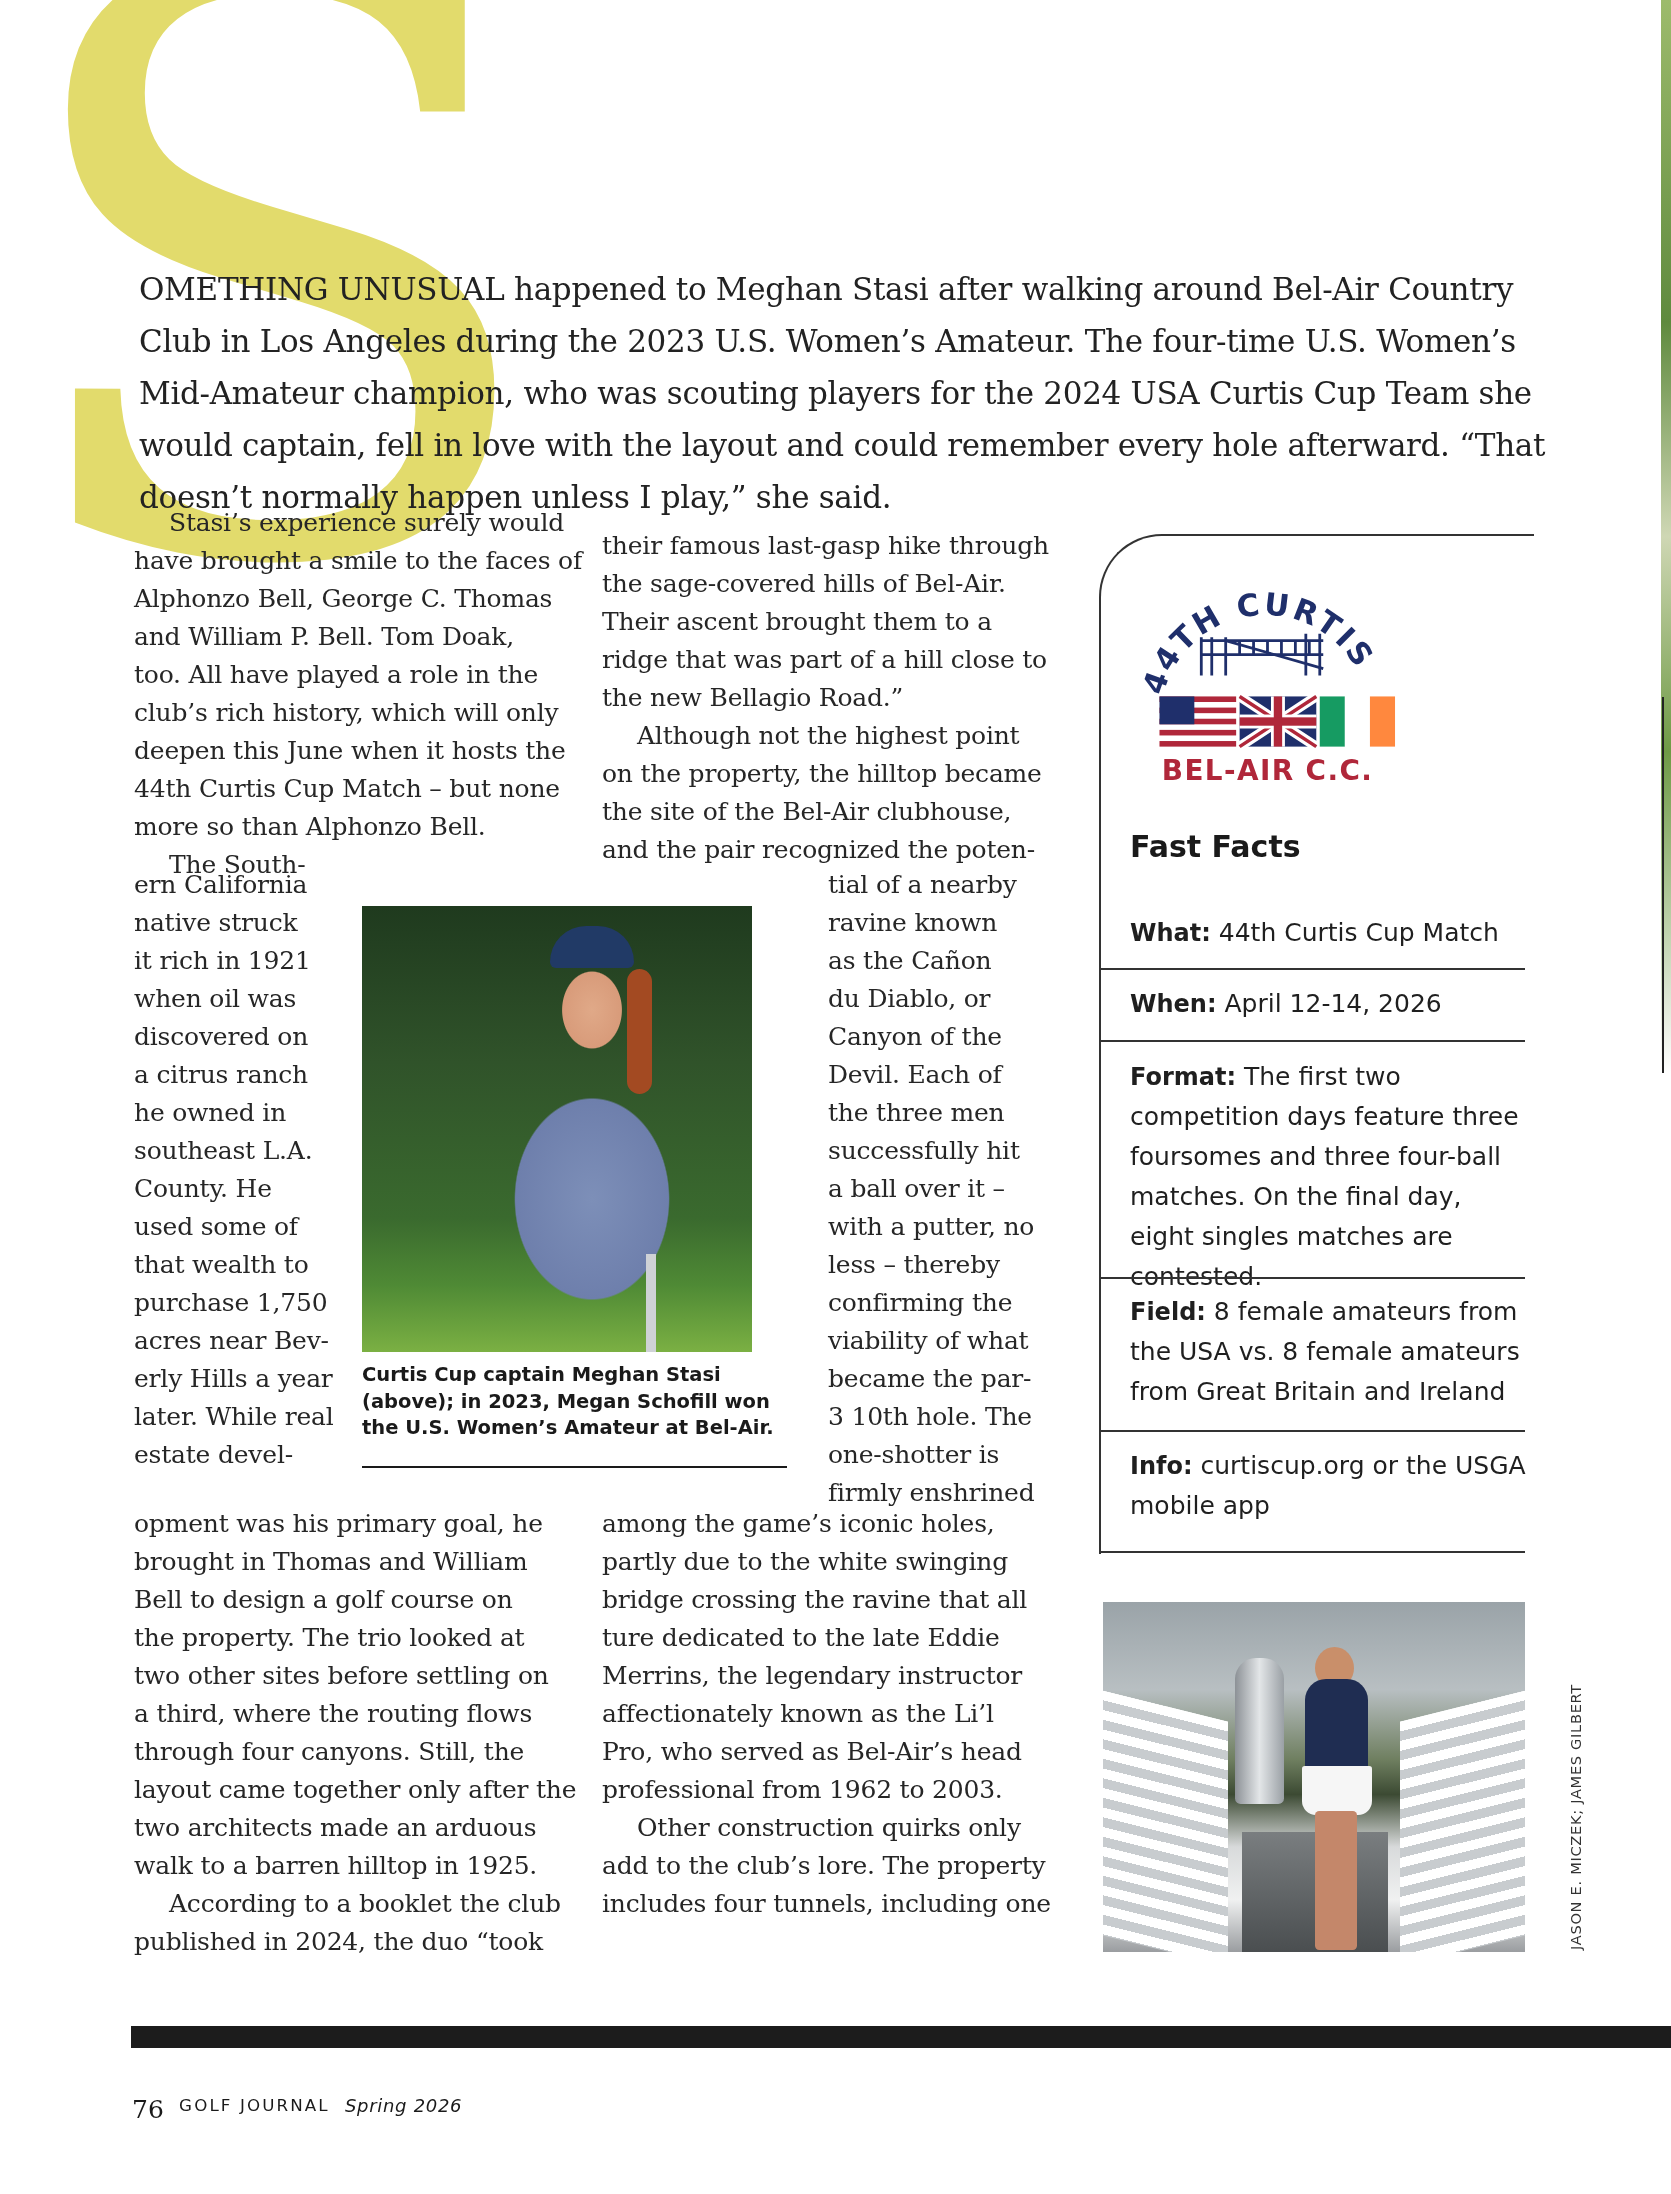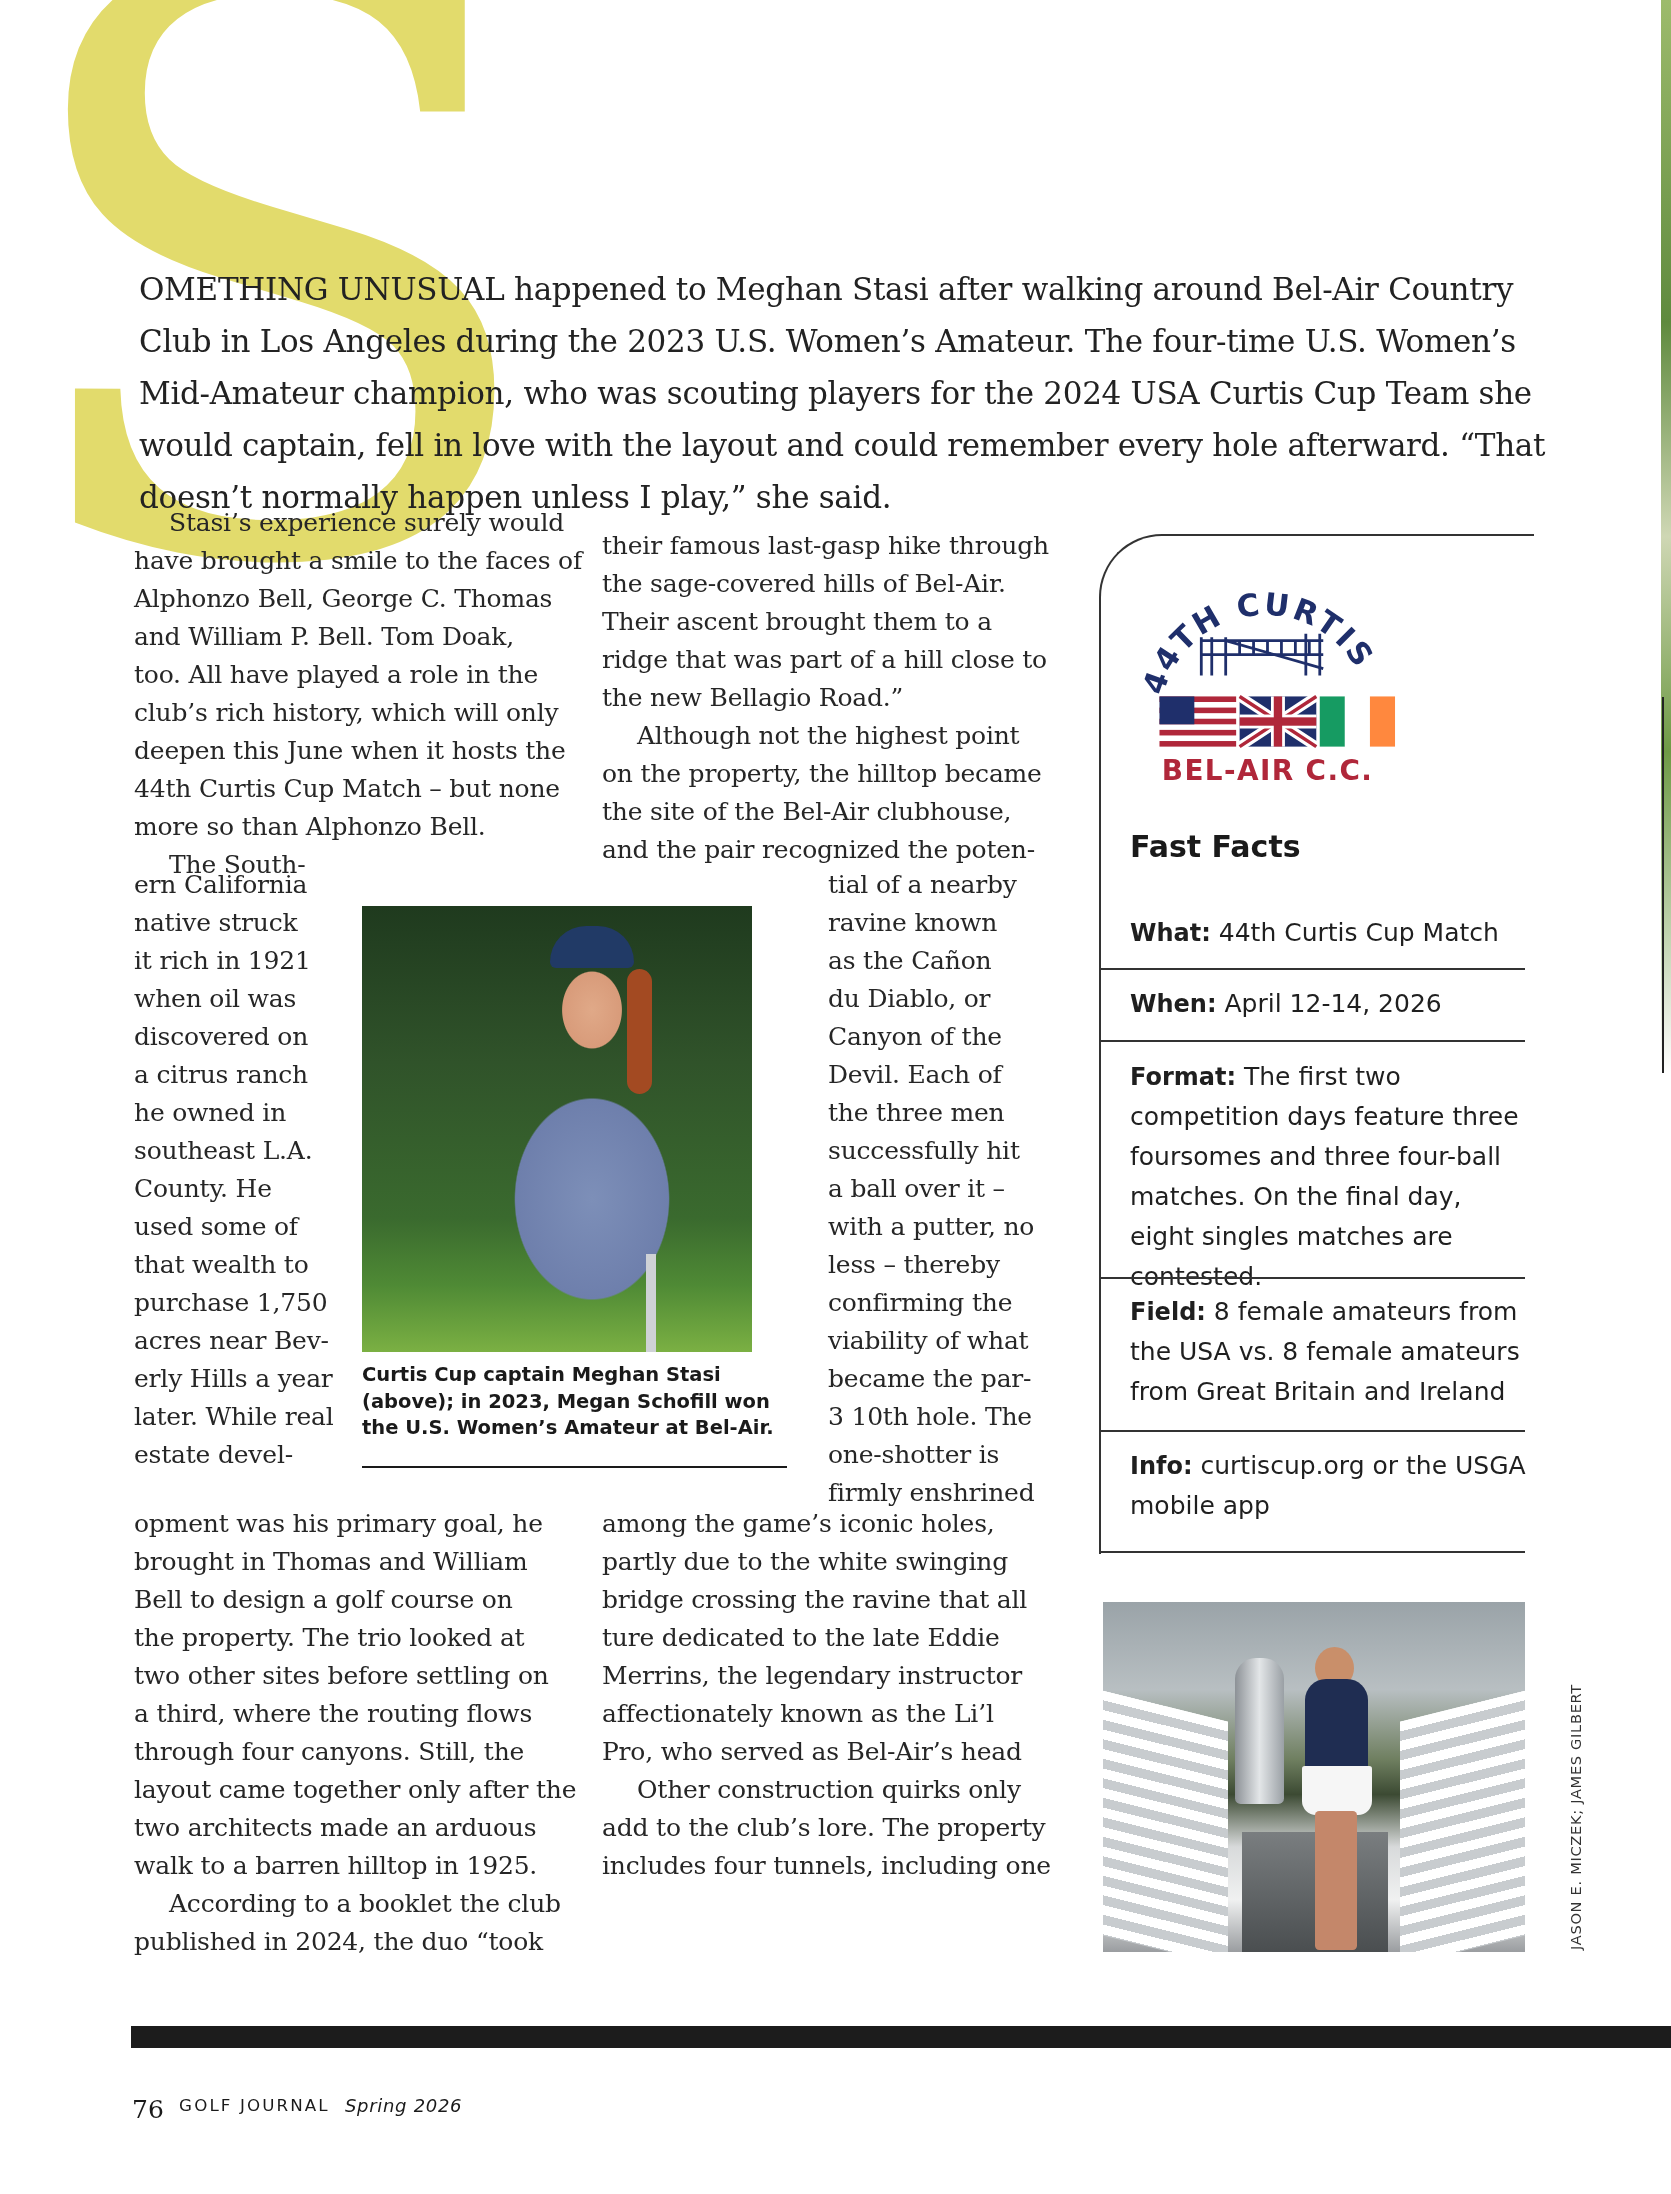--- a/index.html
+++ b/index.html
@@ -259,20 +259,21 @@
     <span class="ln">firmly enshrined</span>
   </div>
 <div id="col2c" class="col">
     <span class="ln">among the game’s iconic holes,</span>
     <span class="ln">partly due to the white swinging</span>
     <span class="ln">bridge crossing the ravine that all</span>
     <span class="ln">ture dedicated to the late Eddie</span>
     <span class="ln">Merrins, the legendary instructor</span>
     <span class="ln">affectionately known as the Li’l</span>
     <span class="ln">Pro, who served as Bel-Air’s head</span>
+    <span class="ln">professional from 1962 to 2003.</span>
     <span class="ln ind">Other construction quirks only</span>
     <span class="ln">add to the club’s lore. The property</span>
     <span class="ln">includes four tunnels, including one</span>
   </div>
 
 <div id="photo1">
   <div class="cap-hat"></div>
   <div class="hair"></div>
   <div class="club"></div>
 </div>

